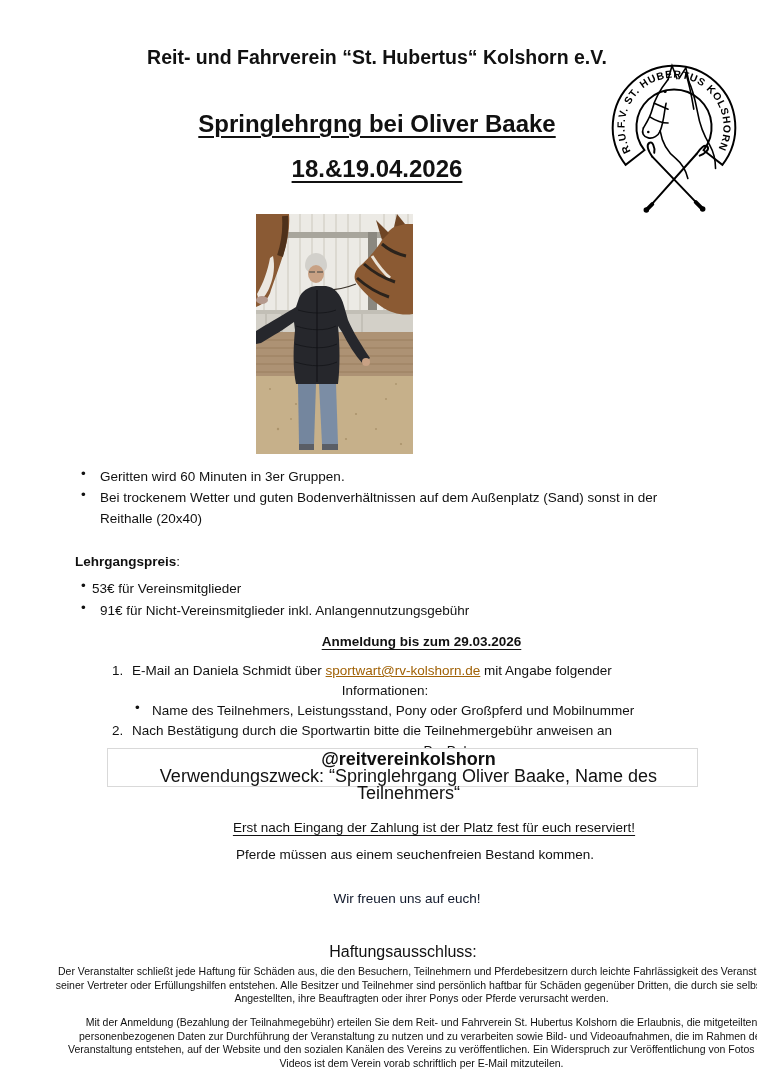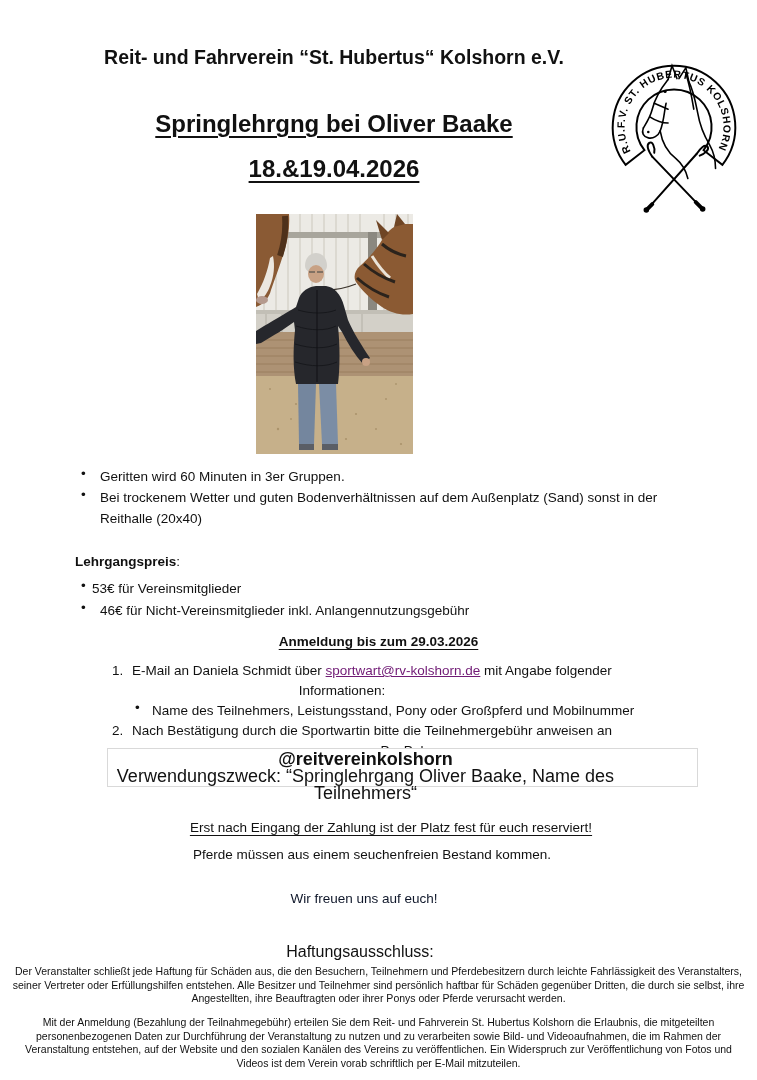--- a/index.html
+++ b/index.html
@@ -2,34 +2,34 @@
 <html><head>
 <meta charset="utf-8">
 <style>
   html,body{margin:0;padding:0;background:#888;}
   .page{
     position:relative;width:757px;height:1080px;background:#ffffff;
     margin:0 auto;overflow:hidden;
     font-family:"Liberation Sans","DejaVu Sans",sans-serif;color:#111;
   }
   .abs{position:absolute;}
-  .center{text-align:center;}
+  .center{text-align:center;padding-left:43px;}
   .club-name{top:46px;left:0;width:668px;font-size:19.5px;font-weight:bold;}
   .main-title{top:110px;left:0;width:668px;font-size:24px;font-weight:bold;
     text-decoration:underline;text-decoration-thickness:2px;text-underline-offset:4px;}
   .main-date{top:155px;left:0;width:668px;font-size:24px;font-weight:bold;
     text-decoration:underline;text-decoration-thickness:2px;text-underline-offset:4px;}
   .logo{top:40px;left:602px;width:145px;height:178px;}
   .photo{top:214px;left:256px;width:157px;height:240px;}
   .body-txt{font-size:13.5px;line-height:21px;}
   .bdot{position:absolute;font-size:13.5px;}
   .btxt{position:absolute;font-size:13.5px;line-height:21px;}
   .bold{font-weight:bold;}
   .ul-line{text-decoration:underline;text-underline-offset:3px;}
-  .link{color:#701a75;text-decoration:underline;cursor:pointer;}
+  .link{color:#a16207;text-decoration:underline;cursor:pointer;}
   .gbox{position:absolute;border:1px solid #d9d9d9;background:#fff;}
   .gray-strong{color:#0f172a;font-weight:normal;}
   .fine{font-size:10.5px;line-height:13.5px;}
 </style>
 </head>
 <body>
 
 <div class="page">
 
   <div class="abs center club-name">Reit- und Fahrverein “St. Hubertus“ Kolshorn e.V.</div>
@@ -126,21 +126,21 @@
 
   <div class="bdot" style="left:81px;top:466px;">•</div>
   <div class="btxt" style="left:100px;top:466px;width:592px;">Geritten wird 60 Minuten in 3er Gruppen.</div>
   <div class="bdot" style="left:81px;top:487px;">•</div>
   <div class="btxt" style="left:100px;top:487px;width:592px;">Bei trockenem Wetter und guten Bodenverhältnissen auf dem Außenplatz (Sand) sonst in der Reithalle (20x40)</div>
 
   <div class="abs body-txt" style="left:75px;top:551px;"><span class="bold">Lehrgangspreis</span><span>:</span></div>
   <div class="bdot" style="left:81px;top:578px;">•</div>
   <div class="btxt" style="left:92px;top:578px;width:592px;">53€ für Vereinsmitglieder</div>
   <div class="bdot" style="left:81px;top:600px;">•</div>
-  <div class="btxt" style="left:100px;top:600px;width:592px;">46€ für Nicht-Vereinsmitglieder inkl. Anlangennutzungsgebühr</div>
+  <div class="btxt" style="left:100px;top:600px;width:592px;">91€ für Nicht-Vereinsmitglieder inkl. Anlangennutzungsgebühr</div>
 
   <div class="abs center body-txt bold ul-line" style="left:0;top:631px;width:757px;">Anmeldung bis zum 29.03.2026</div>
 
   <div class="abs body-txt" style="left:112px;top:660px;">1.</div>
   <div class="abs body-txt" style="left:132px;top:660px;width:560px;"><span>E-Mail an Daniela Schmidt über </span><a class="link">sportwart@rv-kolshorn.de</a><span> mit Angabe folgender</span></div>
   <div class="abs center body-txt" style="left:132px;top:680px;width:420px;text-align:center;">Informationen:</div>
 
   <div class="bdot" style="left:135px;top:700px;">•</div>
   <div class="abs body-txt" style="left:152px;top:700px;width:545px;">Name des Teilnehmers, Leistungsstand, Pony oder Großpferd und Mobilnummer</div>
 

